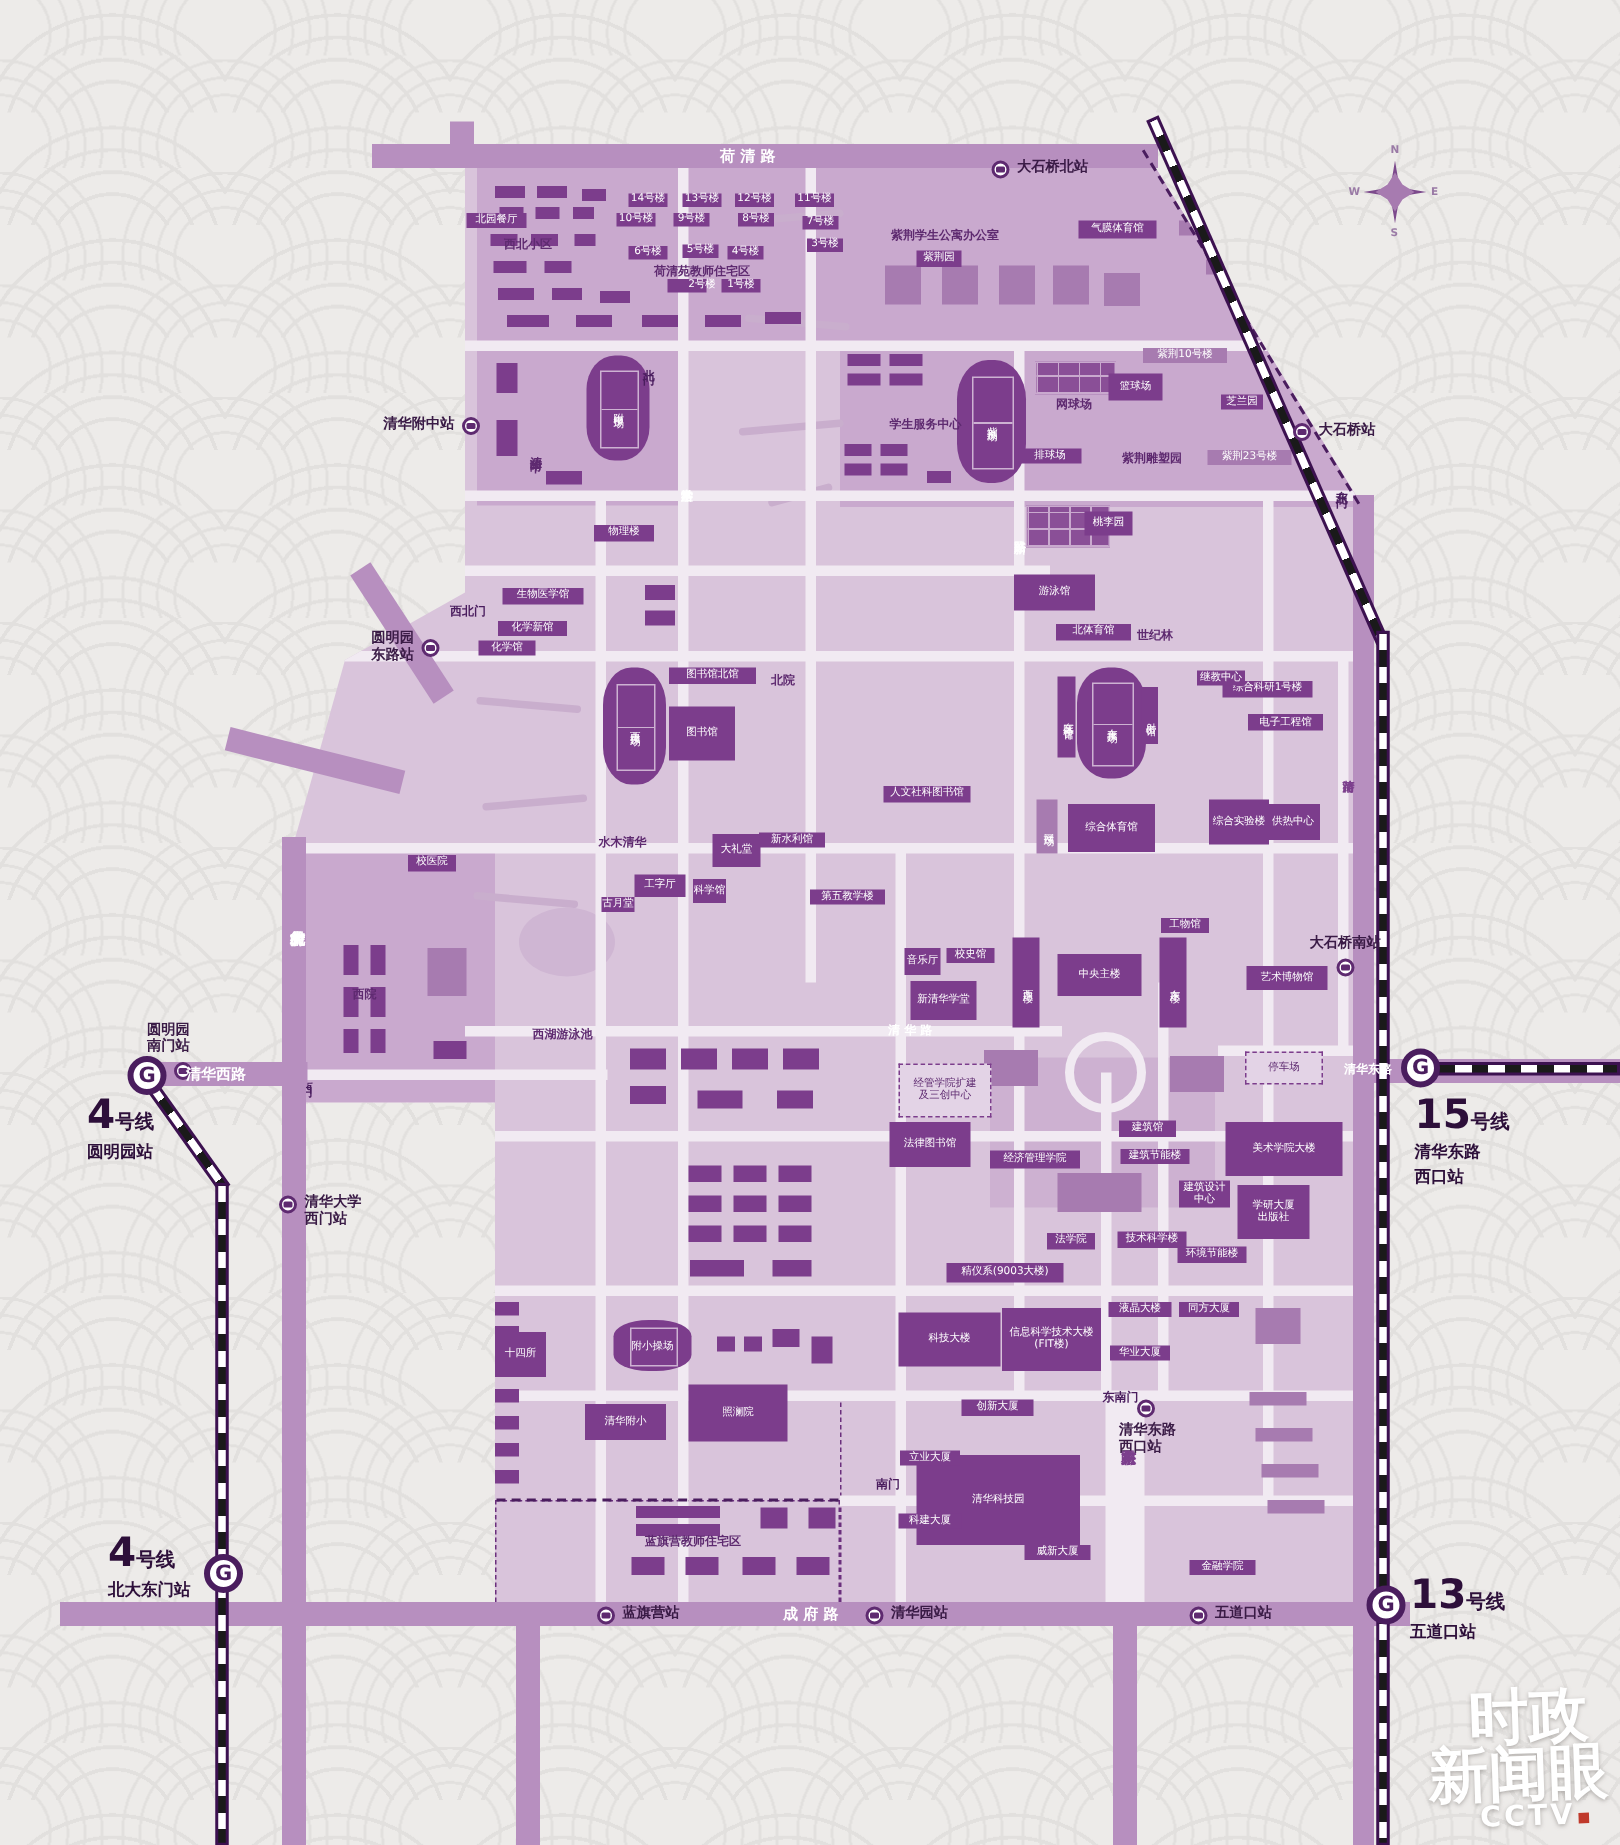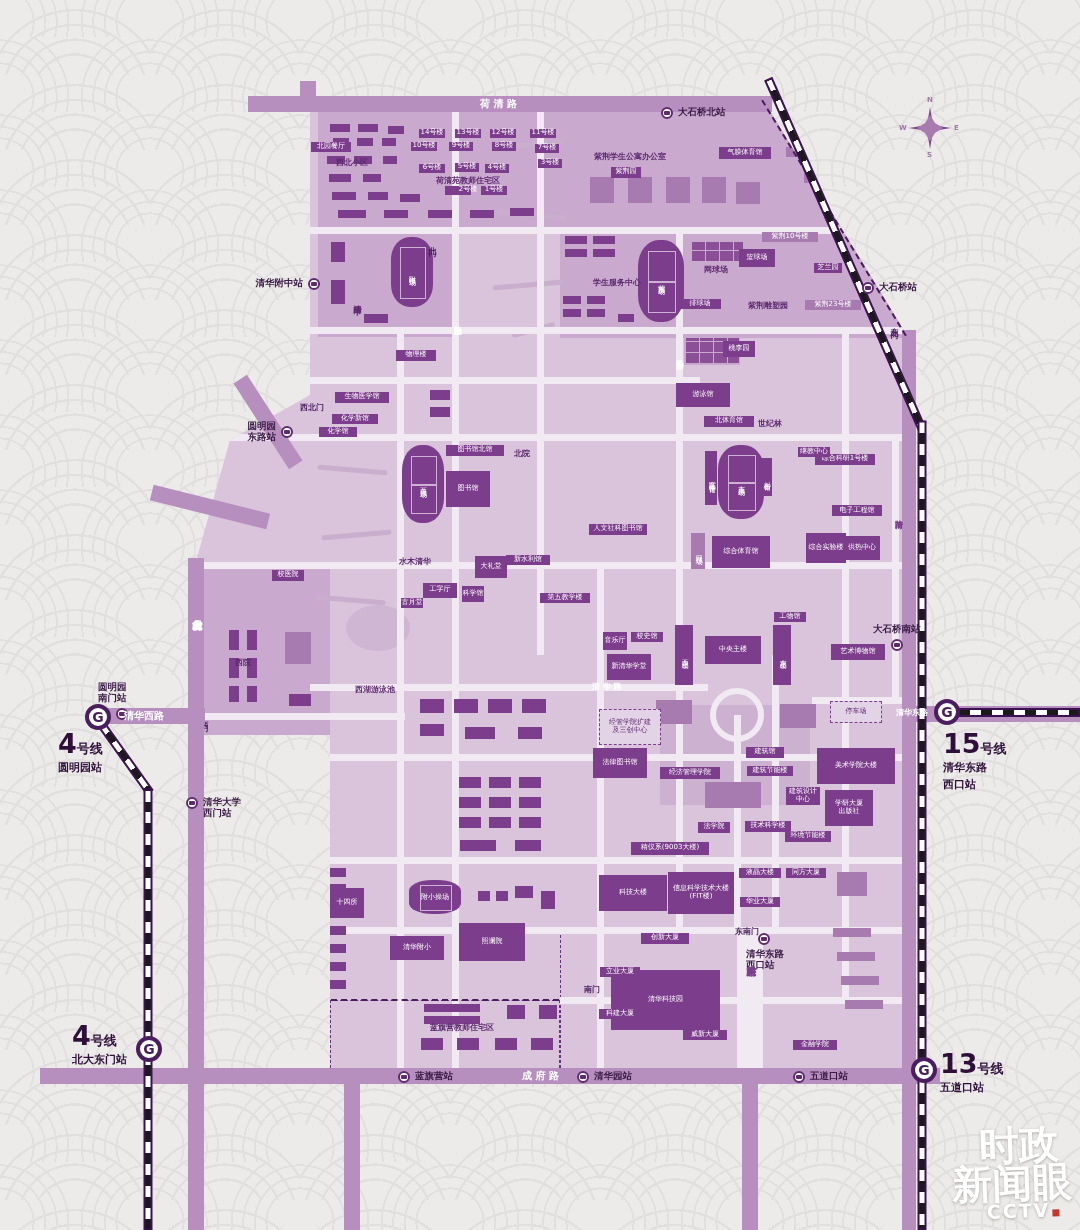--- a/index.html
+++ b/index.html
@@ -475,21 +475,21 @@
         </div>
         <div class="abs bld mv" style="left: 691px; top: 533px; width: 14px; height: 36px;">
           <span class="vtext">网球场</span>
         </div>
         <div class="abs bld d" style="left: 806px; top: 533px; width: 40px; height: 30px;">
           <span>综合实验楼</span>
         </div>
         <div class="abs bld d" style="left: 844px; top: 536px; width: 36px; height: 24px;">
           <span>供热中心</span>
         </div>
-        <div class="abs bld d" style="left: 832px; top: 505px; width: 50px; height: 11px;">
+        <div class="abs bld d" style="left: 832px; top: 476px; width: 50px; height: 11px;">
           <span>电子工程馆</span>
         </div>
         <div class="abs bld d big" style="left: 815px; top: 453.5px; width: 60px; height: 11px;">
           <span>综合科研1号楼</span>
         </div>
         <div class="abs bld d" style="left: 798px; top: 447px; width: 32px; height: 10px;">
           <span>继教中心</span>
         </div>
         <div class="abs bld d" style="left: 774px; top: 612px; width: 32px; height: 10px;">
           <span>工物馆</span>

